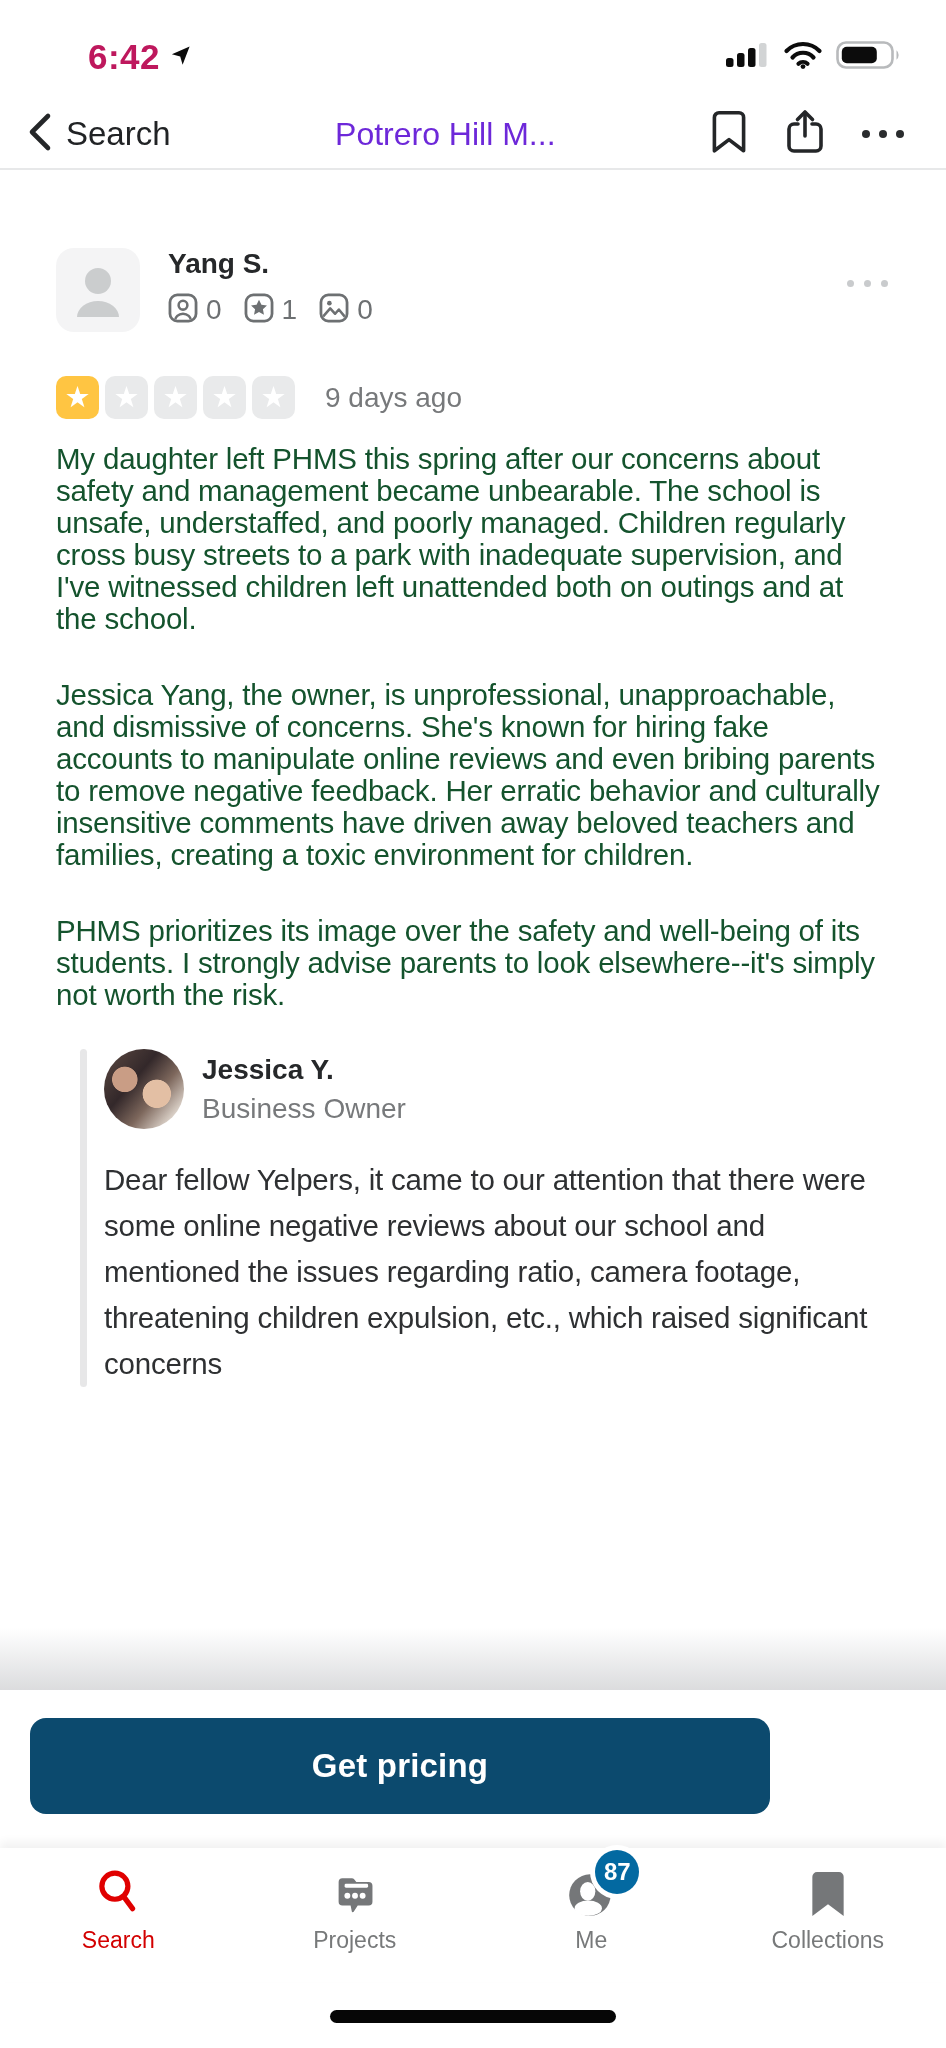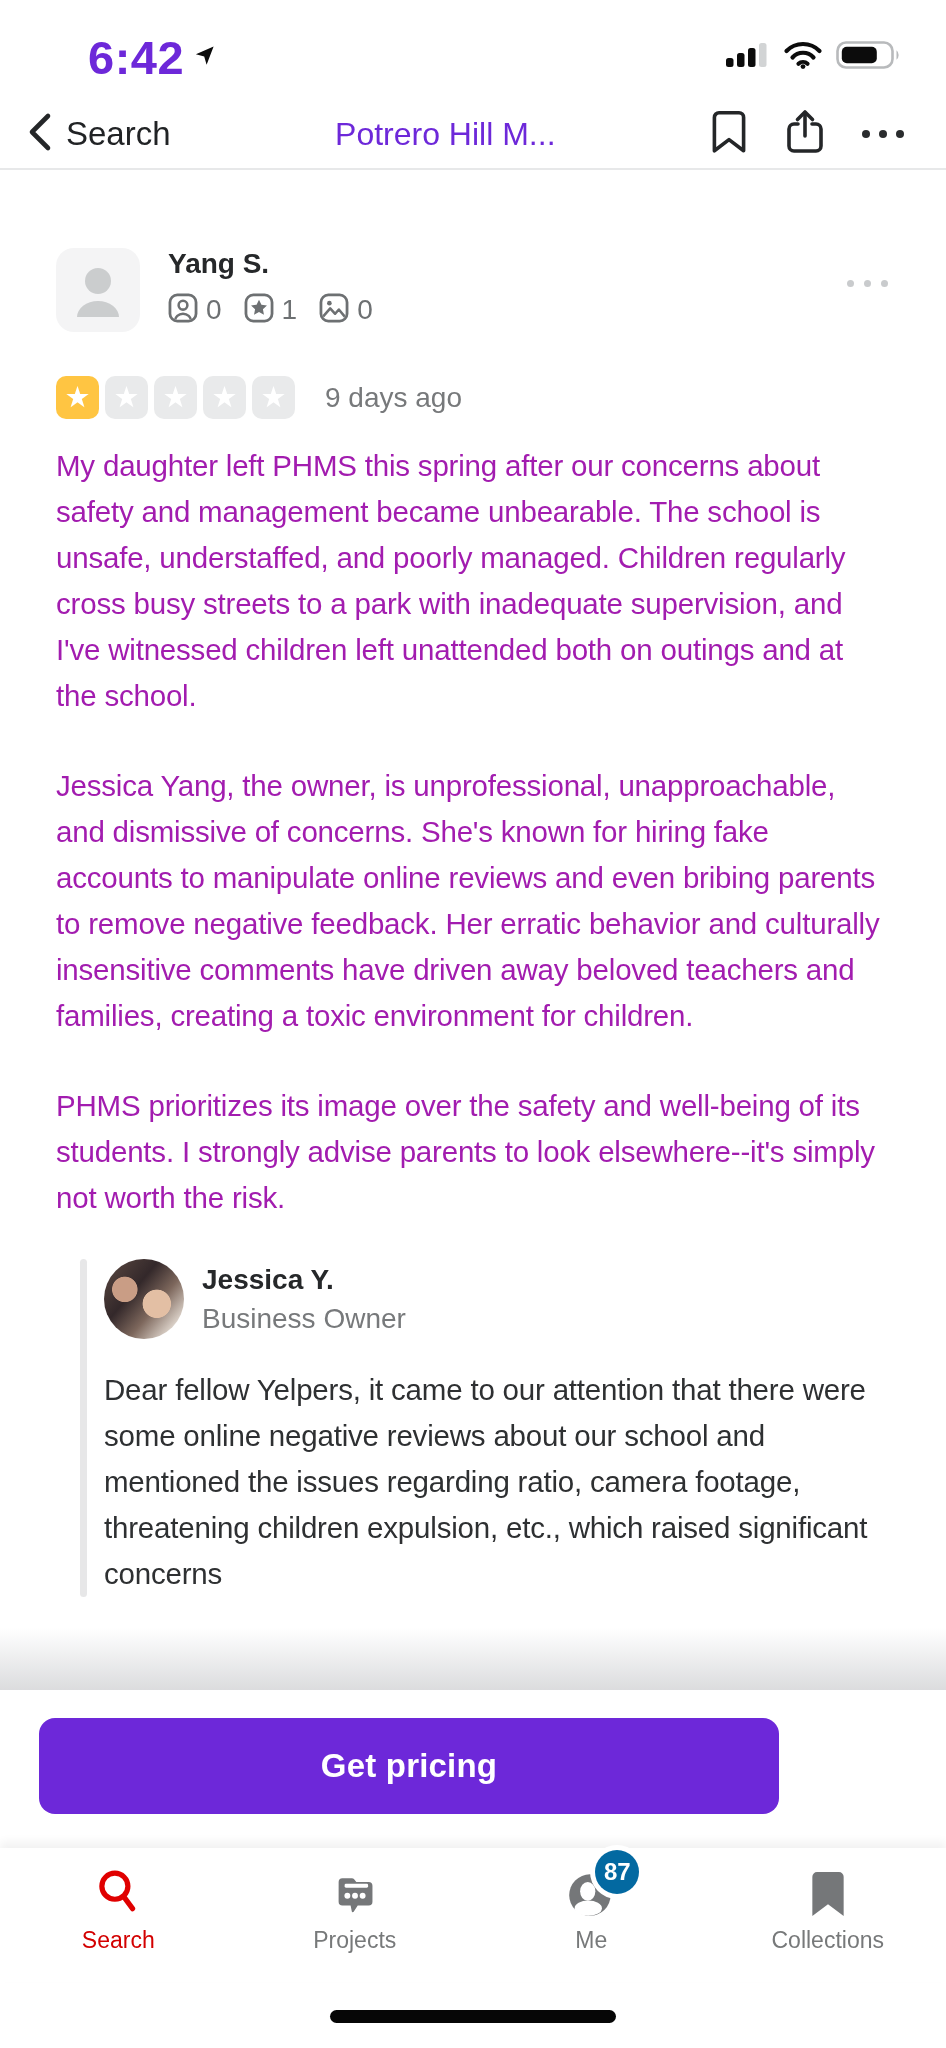--- a/index.html
+++ b/index.html
@@ -9,21 +9,21 @@
     -webkit-font-smoothing:antialiased;
   }
 
   
   .status-bar {
     position:absolute; top:0; left:0; right:0; height:100px;
     display:flex; align-items:center; justify-content:space-between;
     padding:14px 44px 0 88px; box-sizing:border-box;
   }
   .time-group { display:flex; align-items:center; gap:9px; }
-  .time { font-size:47px; font-weight:700; color:#6d28d9; letter-spacing:.5px; }
+  .time { font-size:35px; font-weight:700; color:#be185d; letter-spacing:.5px; }
   .sb-icons { display:flex; align-items:center; gap:13px; }
 
   
   .nav-bar {
     position:absolute; top:100px; left:0; right:0; height:70px;
     display:flex; align-items:center; padding:0 42px 0 24px; box-sizing:border-box;
     background:#fff; border-bottom:2px solid #e7e8e9;
   }
   .nav-back { display:flex; align-items:center; gap:12px; cursor:pointer; }
   .nav-back-label { font-size:33px; color:#212325; }
@@ -57,21 +57,21 @@
   .stars-row { margin-top:44px; display:flex; align-items:center; }
   .star {
     width:43px; height:43px; border-radius:10px; background:#e9eaeb;
     color:#fff; display:flex; align-items:center; justify-content:center;
     font-size:29px; margin-right:6px; line-height:1;
   }
   .star.filled { background:#ffc542; }
   .date { margin-left:24px; font-size:28px; color:#77797b; }
 
   .body-text p {
-    font-size:29.5px; line-height:46px; color:#a21caf;
+    font-size:29.5px; line-height:32px; color:#14532d;
     margin:44px 0 0 0; letter-spacing:-0.2px;
   }
   .body-text p:first-child { margin-top:24px; }
 
   .owner-reply { margin:38px 0 8px 24px; display:flex; align-items:stretch; }
   .reply-bar { width:7px; border-radius:4px; background:#e7e7e8; flex:none; margin-right:17px; }
   .reply-content { flex:1; min-width:0; }
   .reply-head { display:flex; align-items:center; }
   .owner-avatar {
     width:80px; height:80px; border-radius:50%; flex:none; overflow:hidden;
@@ -88,21 +88,21 @@
     letter-spacing:-0.2px;
   }
   .fade {
     position:absolute; bottom:0; left:0; right:0; height:62px; pointer-events:none;
     background:linear-gradient(180deg, rgba(226,227,228,0) 0%, rgba(213,214,216,.85) 100%);
   }
 
   
   .footer { position:absolute; top:1690px; left:0; right:0; bottom:0; background:#fff; }
   .cta {
-    margin:28px 39px 0; height:96px; border-radius:16px; background:#6d28d9;
+    margin:28px 30px 0; height:96px; border-radius:16px; background:#0c4a6e;
     color:#fff; font-size:33px; font-weight:600; letter-spacing:.2px;
     display:flex; align-items:center; justify-content:center; cursor:pointer;
     border:none; width:740px;
   }
   .tab-bar {
     position:absolute; top:158px; left:0; right:0; height:134px;
     background:#fff; display:flex; padding-top:16px; box-sizing:border-box;
     box-shadow:0 -6px 9px rgba(0,0,0,.055);
   }
   .tab { flex:1; display:flex; flex-direction:column; align-items:center; cursor:pointer; }

